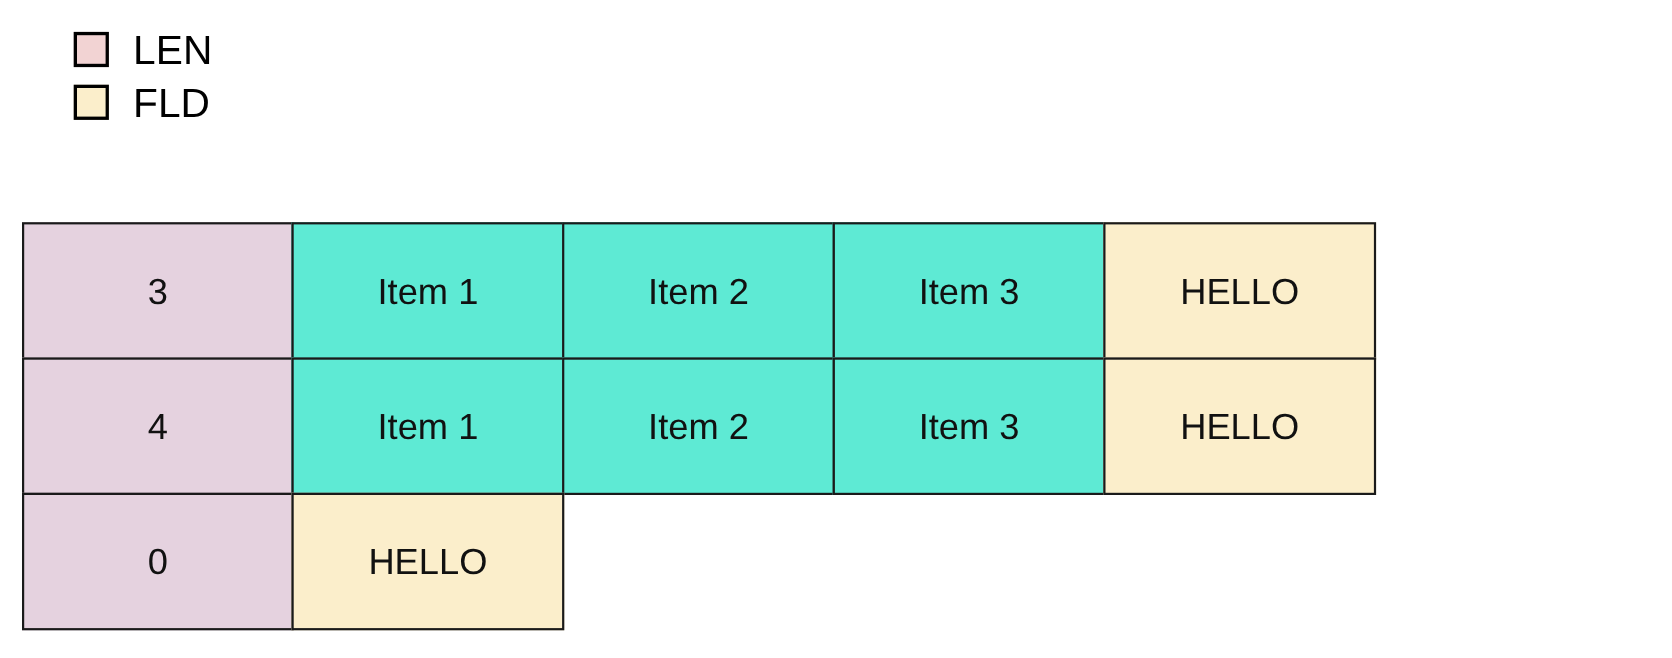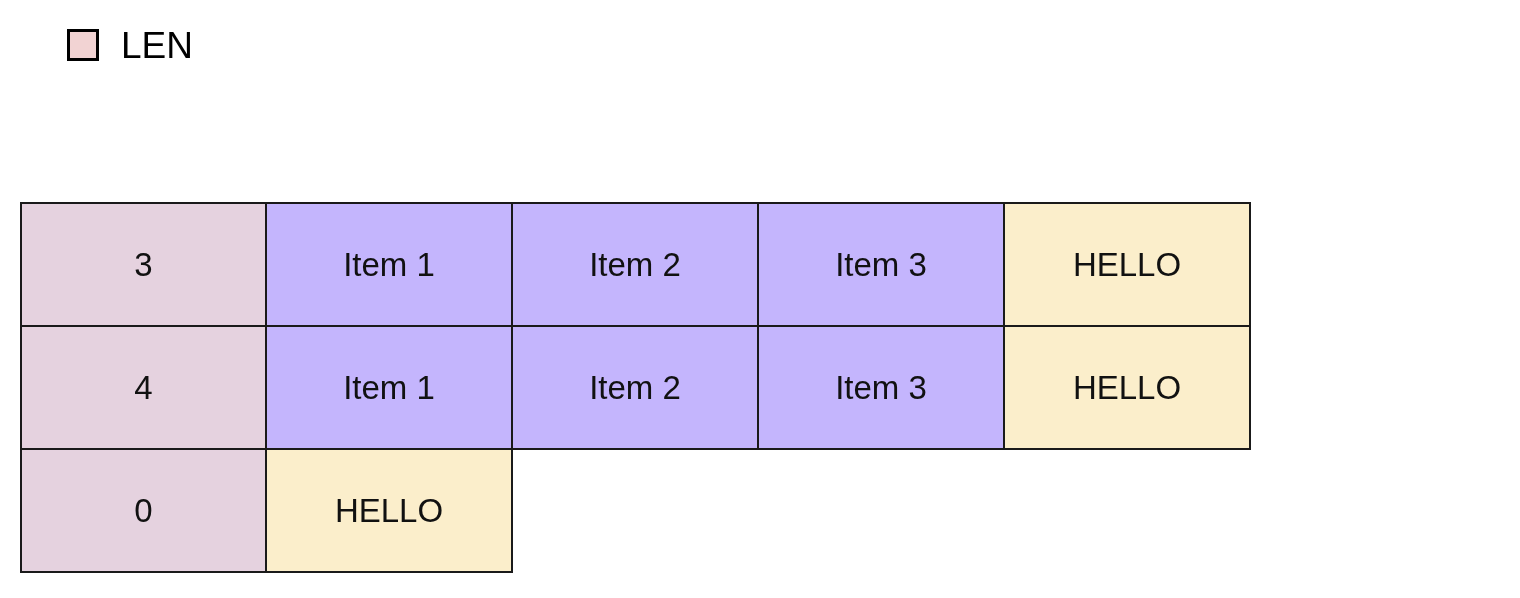--- a/index.html
+++ b/index.html
@@ -69,30 +69,34 @@
     white-space: nowrap;
     margin-left: -2px;
   }
   .cell:first-child { margin-left: 0; }
 
   .cell-len { width: 247px; }
   .cell-lst { width: 248px; }
   .cell-fld { width: 248px; }
 
   .c-len { background: #e5d2df; }
-  .c-lst { background: #c4b5fd; }
+  .c-lst { background: #5eead4; }
   .c-fld { background: #fbeecb; }
 </style>
 </head>
 <body>
 
 <div id="legend">
   <div class="legend-row">
     <span class="legend-swatch" style="background: rgb(242, 211, 211);"></span>
     <span class="legend-label">LEN</span>
+  </div>
+  <div class="legend-row">
+    <span class="legend-swatch" style="background: rgb(251, 238, 203);"></span>
+    <span class="legend-label">FLD</span>
   </div>
 </div>
 
 <div id="table">
 
   <div class="row">
     <div class="cell cell-len c-len">3</div>
     <div class="cell cell-lst c-lst">Item 1</div>
     <div class="cell cell-lst c-lst">Item 2</div>
     <div class="cell cell-lst c-lst">Item 3</div>

